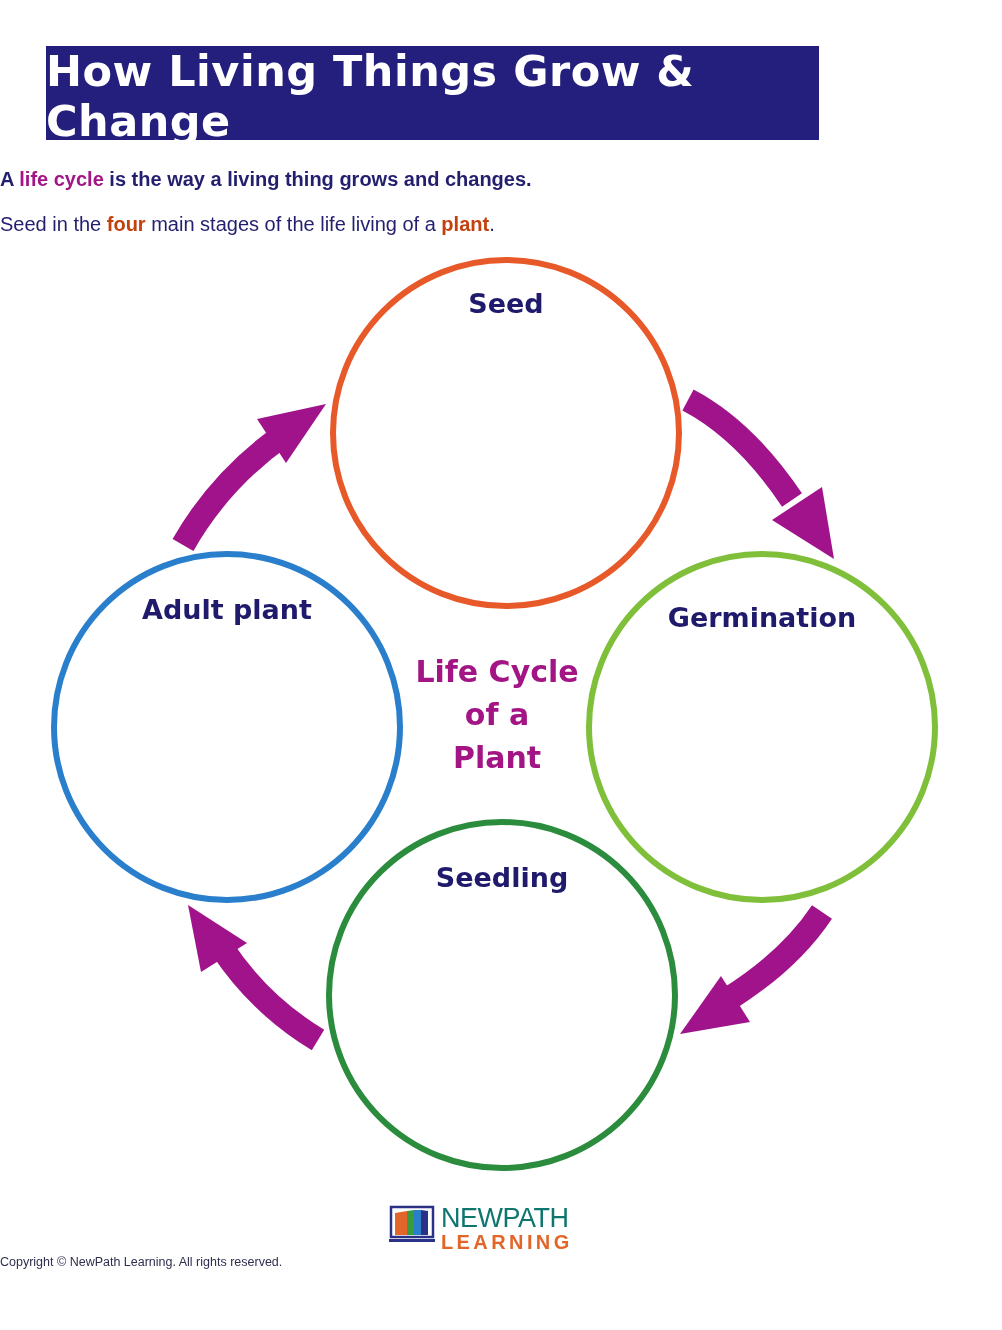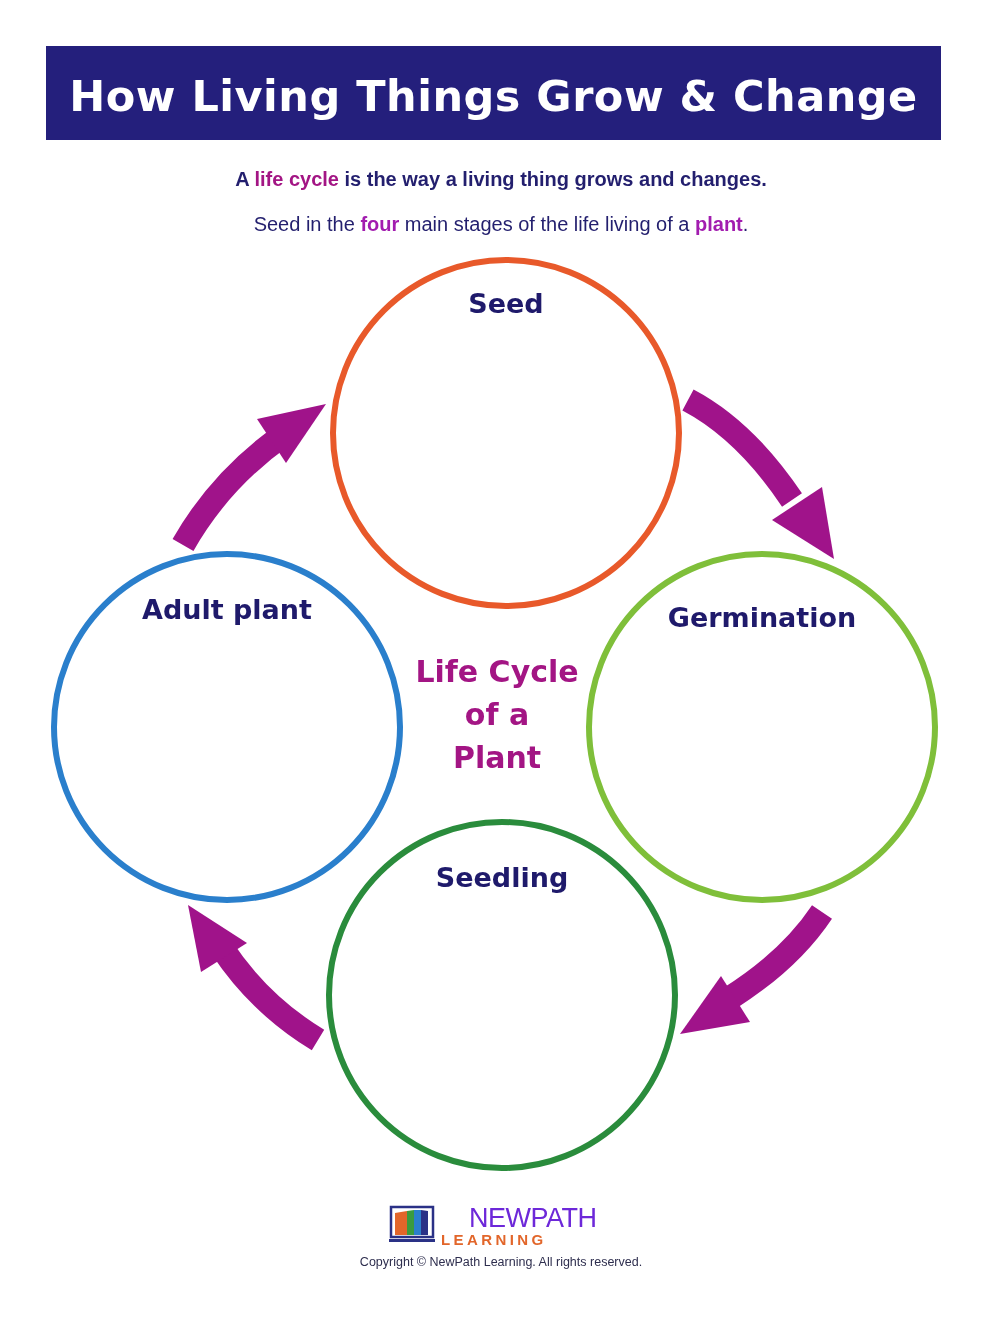--- a/index.html
+++ b/index.html
@@ -1,54 +1,54 @@
 <!DOCTYPE html>
 <html><head>
 <meta charset="utf-8">
 <style>
   html, body { margin: 0; padding: 0; background: #ffffff; }
   body { width: 1002px; height: 1330px; position: relative; overflow: hidden;
          font-family: "DejaVu Sans", sans-serif; }
   .header {
-    position: absolute; left: 46px; top: 46px; width: 895px; height: 94px;
+    position: absolute; left: 46px; top: 46px; width: 773px; height: 94px;
     background: #241f7c; display: flex; align-items: center; justify-content: center;
   }
   .header h1 {
     margin: 0; color: #ffffff; font-family: "DejaVu Sans", sans-serif;
     font-weight: bold; font-size: 43px; letter-spacing: 0.5px; padding-top: 6px;
   }
   .subtitle {
-    position: absolute; left: 0; width: 1002px; text-align: center;
+    position: absolute; left: 0; width: 1002px; text-align: left;
     font-family: "Liberation Sans", sans-serif; color: #231f6e;
   }
   .sub1 { top: 168px; font-size: 20px; font-weight: bold; }
   .sub2 { top: 213px; font-size: 20px; }
   .magenta { color: #a31584; }
-  .green { color: #a21caf; font-weight: bold; }
+  .green { color: #c2410c; font-weight: bold; }
   svg.diagram { position: absolute; left: 0; top: 0; }
   .stage-label {
     font-family: "DejaVu Sans", sans-serif; font-weight: bold; font-size: 27px; fill: #1f1a6b;
   }
   .center-label {
     font-family: "DejaVu Sans", sans-serif; font-weight: bold; font-size: 30px; fill: #a31584;
   }
   .logo {
     position: absolute; left: 389px; top: 1205px; display: flex; align-items: flex-start;
   }
   .logo-text { margin-left: 6px; line-height: 1; }
   .logo-new {
-    font-family: "Liberation Sans", sans-serif; color: #6d28d9; font-size: 27px;
-    letter-spacing: -0.5px; display: block; margin-left: 28px;
+    font-family: "Liberation Sans", sans-serif; color: #0f766e; font-size: 27px;
+    letter-spacing: -0.5px; display: block;
   }
   .logo-learning {
-    font-family: "Liberation Sans", sans-serif; color: #e2662a; font-size: 15px;
+    font-family: "Liberation Sans", sans-serif; color: #e2662a; font-size: 20px;
     letter-spacing: 3.4px; display: block; margin-top: 0px; font-weight: bold;
   }
   .copyright {
-    position: absolute; left: 0; width: 1002px; top: 1255px; text-align: center;
+    position: absolute; left: 0; width: 1002px; top: 1255px; 
     font-family: "Liberation Sans", sans-serif; font-size: 12.5px; color: #2e2e4e;
   }
 </style>
 </head>
 <body>
 
 <div class="header">
   <h1>How Living Things Grow &amp; Change</h1>
 </div>
 

